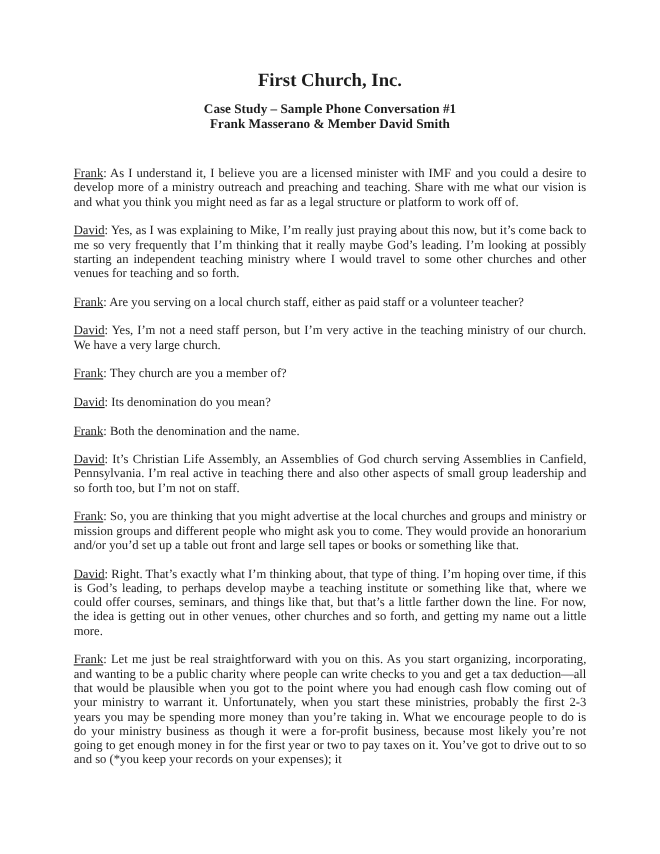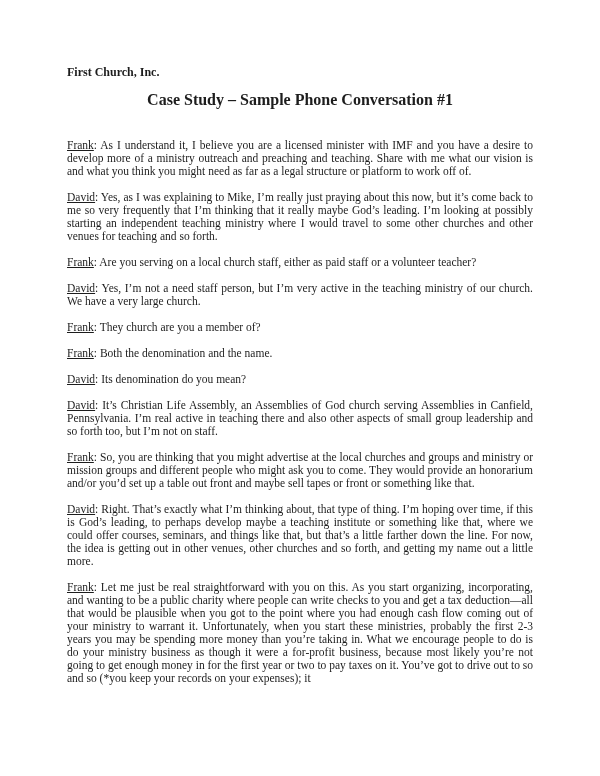--- a/index.html
+++ b/index.html
@@ -17,29 +17,29 @@
     color: #1d1d1d;
   }
   .content {
     position: absolute;
     left: 67px;
     top: 66px;
     width: 466px;
   }
   .doc-title {
     margin: 0 0 14px 0;
-    text-align: left;
-    font-size: 12px;
+    text-align: center;
+    font-size: 17px;
     line-height: 13px;
     font-weight: bold;
   }
   .doc-subtitle {
     margin: 0;
     text-align: center;
-    font-size: 16px;
+    font-size: 12px;
     line-height: 13px;
     font-weight: bold;
   }
   .dialogue {
     margin-top: 33px;
   }
   .para {
     margin: 0 0 13px 0;
     font-size: 11.5px;
     line-height: 13px;
@@ -52,27 +52,28 @@
     text-decoration: underline;
   }
 </style>
 </head>
 <body>
 
 <div class="page">
   <div class="content">
     <h1 class="doc-title">First Church, Inc.</h1>
     <p class="doc-subtitle">Case Study – Sample Phone Conversation #1</p>
+    <p class="doc-subtitle">Frank Masserano &amp; Member David Smith</p>
     <div class="dialogue">
-        <p class="para"><span class="speaker">Frank</span><span>: </span><span>As I understand it, I believe you are a licensed minister with IMF and you have a desire to develop more of a ministry outreach and preaching and teaching. Share with me what our vision is and what you think you might need as far as a legal structure or platform to work off of.</span></p>
+        <p class="para"><span class="speaker">Frank</span><span>: </span><span>As I understand it, I believe you are a licensed minister with IMF and you could a desire to develop more of a ministry outreach and preaching and teaching. Share with me what our vision is and what you think you might need as far as a legal structure or platform to work off of.</span></p>
         <p class="para"><span class="speaker">David</span><span>: </span><span>Yes, as I was explaining to Mike, I’m really just praying about this now, but it’s come back to me so very frequently that I’m thinking that it really maybe God’s leading. I’m looking at possibly starting an independent teaching ministry where I would travel to some other churches and other venues for teaching and so forth.</span></p>
         <p class="para"><span class="speaker">Frank</span><span>: </span><span>Are you serving on a local church staff, either as paid staff or a volunteer teacher?</span></p>
         <p class="para"><span class="speaker">David</span><span>: </span><span>Yes, I’m not a need staff person, but I’m very active in the teaching ministry of our church. We have a very large church.</span></p>
         <p class="para"><span class="speaker">Frank</span><span>: </span><span>They church are you a member of?</span></p>
+        <p class="para"><span class="speaker">David</span><span>: </span><span>Its denomination do you mean?</span></p>
         <p class="para"><span class="speaker">Frank</span><span>: </span><span>Both the denomination and the name.</span></p>
-        <p class="para"><span class="speaker">David</span><span>: </span><span>Its denomination do you mean?</span></p>
         <p class="para"><span class="speaker">David</span><span>: </span><span>It’s Christian Life Assembly, an Assemblies of God church serving Assemblies in Canfield, Pennsylvania. I’m real active in teaching there and also other aspects of small group leadership and so forth too, but I’m not on staff.</span></p>
-        <p class="para"><span class="speaker">Frank</span><span>: </span><span>So, you are thinking that you might advertise at the local churches and groups and ministry or mission groups and different people who might ask you to come. They would provide an honorarium and/or you’d set up a table out front and maybe sell tapes or front or something like that.</span></p>
+        <p class="para"><span class="speaker">Frank</span><span>: </span><span>So, you are thinking that you might advertise at the local churches and groups and ministry or mission groups and different people who might ask you to come. They would provide an honorarium and/or you’d set up a table out front and large sell tapes or books or something like that.</span></p>
         <p class="para"><span class="speaker">David</span><span>: </span><span>Right. That’s exactly what I’m thinking about, that type of thing. I’m hoping over time, if this is God’s leading, to perhaps develop maybe a teaching institute or something like that, where we could offer courses, seminars, and things like that, but that’s a little farther down the line. For now, the idea is getting out in other venues, other churches and so forth, and getting my name out a little more.</span></p>
         <p class="para"><span class="speaker">Frank</span><span>: </span><span>Let me just be real straightforward with you on this. As you start organizing, incorporating, and wanting to be a public charity where people can write checks to you and get a tax deduction—all that would be plausible when you got to the point where you had enough cash flow coming out of your ministry to warrant it. Unfortunately, when you start these ministries, probably the first 2-3 years you may be spending more money than you’re taking in. What we encourage people to do is do your ministry business as though it were a for-profit business, because most likely you’re not going to get enough money in for the first year or two to pay taxes on it. You’ve got to drive out to so and so (*you keep your records on your expenses); it</span></p>
       </div>
   </div>
 </div>
 
 </body></html>

